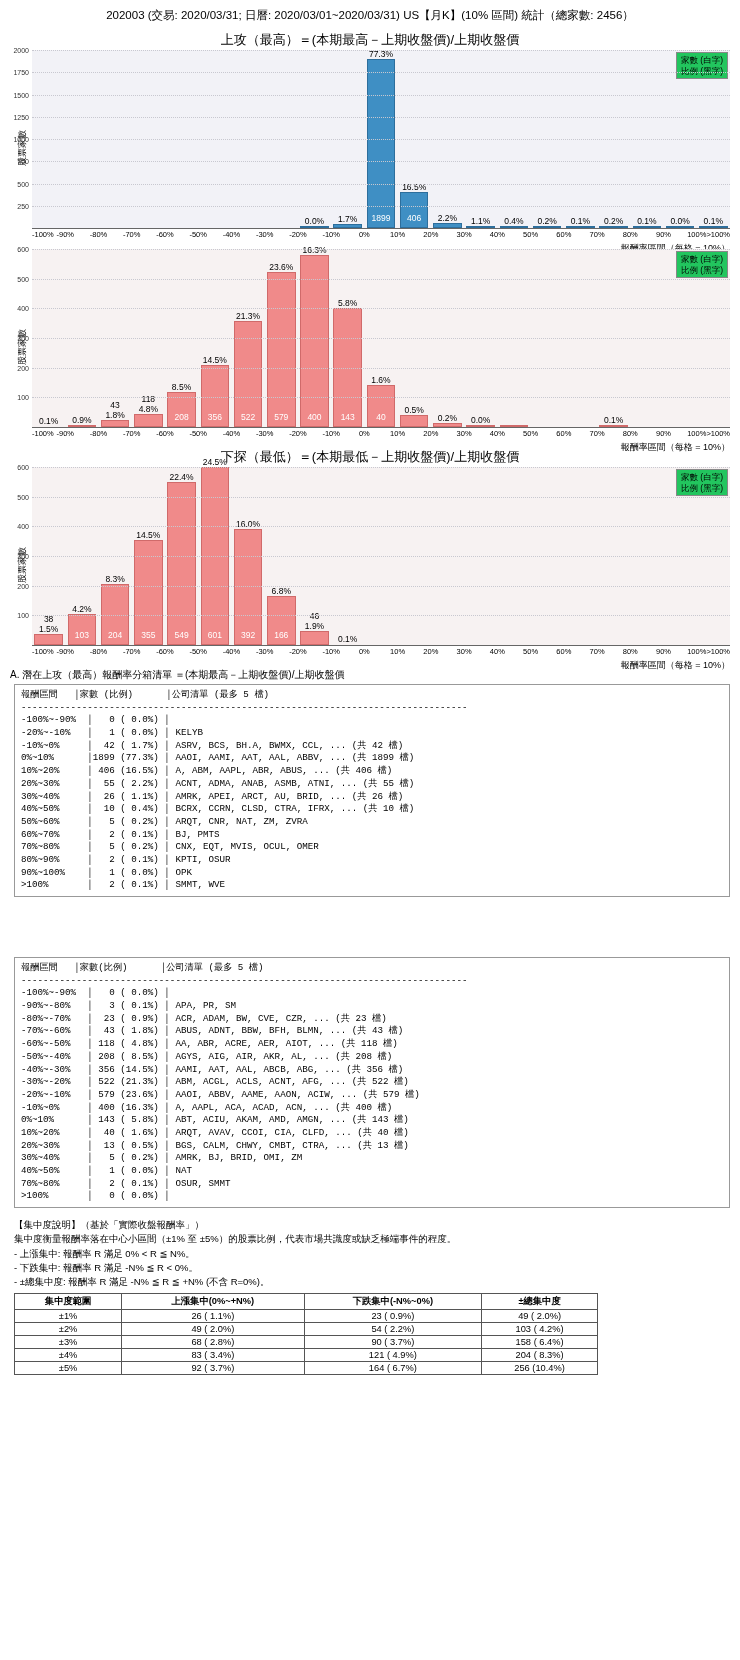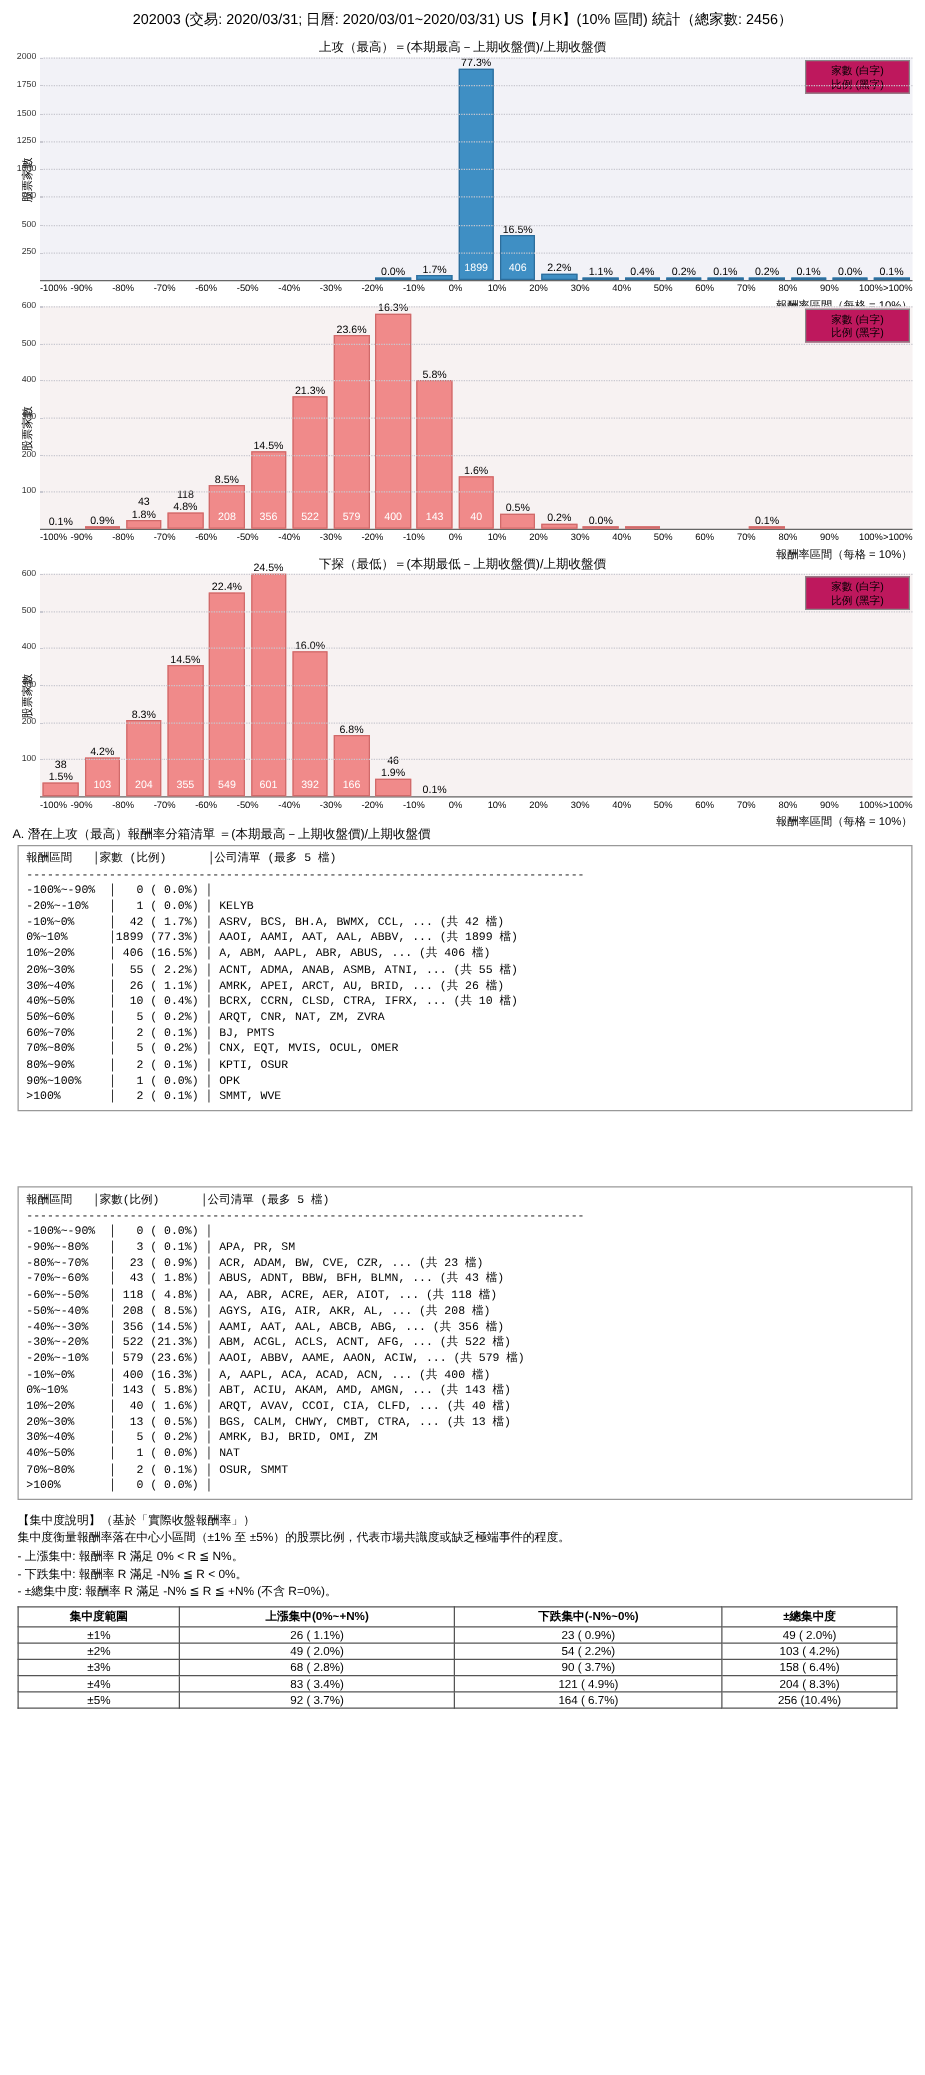--- a/index.html
+++ b/index.html
@@ -1,41 +1,41 @@
 <!DOCTYPE html>
 <html><head>
 <meta charset="utf-8">
 <style>
   html,body{margin:0;padding:0;background:#ffffff;}
   body{width:740px;font-family:"Liberation Sans","DejaVu Sans",sans-serif;color:#000;}
   .page{width:740px;position:relative;}
   .title{text-align:center;font-size:11.5px;padding:8px 0 6px;}
   .chart-block{margin:0 0 4px 0;}
-  .chart-title{text-align:center;font-size:10px;margin:2px 0 1px;}
+  .chart-title{text-align:center;font-size:13px;margin:2px 0 1px;}
   .chart-area{position:relative;margin:0 10px 0 32px;height:195px;}
   .plot{position:relative;height:178px;border-bottom:1px solid #666;background:#f2f2f7;}
   .plot.red{background:#f7f2f2;}
   .ylabel{position:absolute;left:-28px;top:50%;transform:translateY(-50%) rotate(-90deg);font-size:9px;white-space:nowrap;}
   .ytick{position:absolute;right:100%;margin-right:3px;font-size:7px;color:#333;transform:translateY(-50%);white-space:nowrap;}
   .gridline{position:absolute;left:0;right:0;border-top:1px dotted #c8c8d0;}
   .bars{position:absolute;left:0;right:0;bottom:0;top:0;display:flex;align-items:flex-end;}
   .slot{flex:1 1 0;position:relative;height:100%;display:flex;align-items:flex-end;justify-content:center;}
   .bar{width:86%;background:#3f8fc4;border:1px solid #2d6e9c;box-sizing:border-box;position:relative;}
   .bar.red{background:#f08a8a;border-color:#d06a6a;}
   .pct{position:absolute;bottom:100%;left:50%;transform:translateX(-50%);font-size:8.5px;color:#000;margin-bottom:1px;white-space:nowrap;}
   .cnt{position:absolute;bottom:4px;left:50%;transform:translateX(-50%);font-size:8.5px;color:#fff;white-space:nowrap;}
   .cnt.dark{color:#000;bottom:100%;margin-bottom:11px;}
   .xaxis{position:relative;height:14px;}
   .xtick{position:absolute;font-size:7.5px;transform:translateX(-50%);top:1px;white-space:nowrap;}
   .xlabel{text-align:right;font-size:9px;margin-top:-1px;}
-  .legend{position:absolute;right:2px;top:2px;border:1px solid #888;background:#be185d;font-size:8.5px;padding:2px 20px;line-height:1.25;}
+  .legend{position:absolute;right:2px;top:2px;border:1px solid #888;background:#22c55e;font-size:8.5px;padding:2px 4px;line-height:1.25;}
   .sec-title{font-size:10px;margin:6px 0 2px 10px;}
   .listbox{margin:0 10px 0 14px;border:1px solid #999;background:#fff;font-family:"Liberation Mono","DejaVu Sans Mono",monospace;font-size:9.2px;line-height:1.38;padding:4px 6px;white-space:pre;overflow:hidden;}
   .explain{margin:10px 14px 0;font-size:9.5px;line-height:1.5;}
-  table.conc{margin:4px 14px 10px;border-collapse:collapse;width:704px;font-size:9.3px;}
+  table.conc{margin:4px 14px 10px;border-collapse:collapse;width:584px;font-size:9.3px;}
   table.conc th,table.conc td{border:1px solid #555;text-align:center;padding:1px 2px;}
   .gap{height:60px;}
 </style>
 </head>
 <body>
 
 <div class="page">
 
   <div class="title">202003 (交易: 2020/03/31; 日曆: 2020/03/01~2020/03/31) US【月K】(10% 區間) 統計（總家數: 2456）</div>
 

